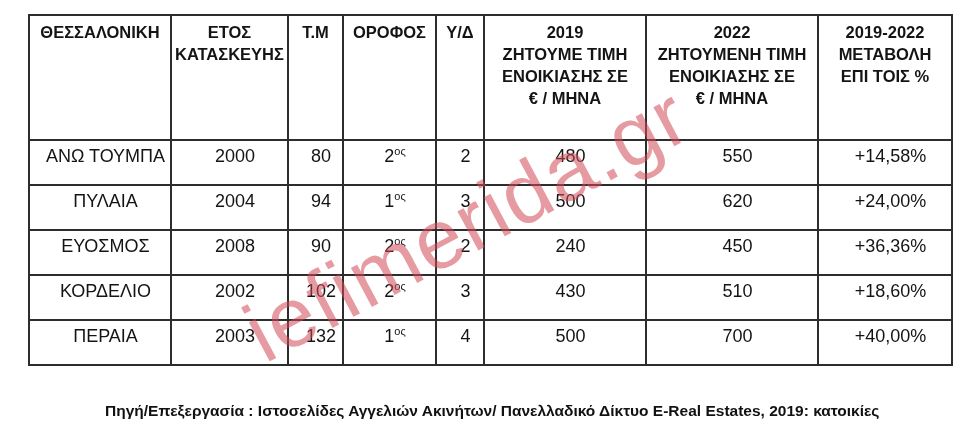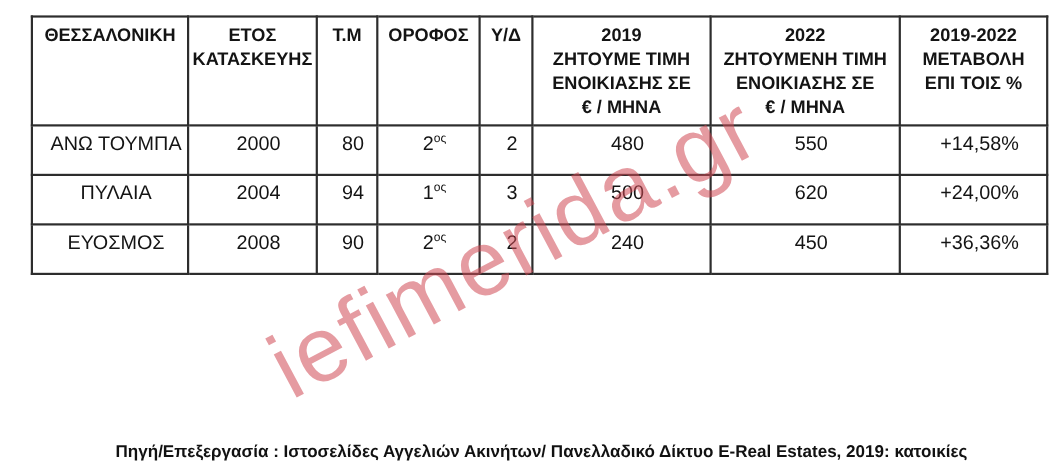--- a/index.html
+++ b/index.html
@@ -22,21 +22,21 @@
     border-collapse: collapse;
     table-layout: fixed;
     color: #141414;
   }
   table.rental th, table.rental td {
     border: 2px solid #2d2d2d;
     text-align: center;
     vertical-align: top;
     overflow: hidden;
   }
-  table.rental thead tr { height: 99px; }
+  table.rental thead tr { height: 125px; }
   table.rental th {
     font-size: 16.5px;
     font-weight: bold;
     line-height: 22px;
     padding-top: 5px;
   }
   table.rental tbody tr { height: 45px; }
   table.rental td {
     font-size: 18px;
     font-weight: normal;
@@ -130,20 +130,40 @@
         <tr>
           <td>ΕΥΟΣΜΟΣ</td>
           <td>2008</td>
           <td>90</td>
           <td>2<sup>ος</sup></td>
           <td>2</td>
           <td>240</td>
           <td>450</td>
           <td>+36,36%</td>
         </tr>
+        <tr>
+          <td>ΚΟΡΔΕΛΙΟ</td>
+          <td>2002</td>
+          <td>102</td>
+          <td>2<sup>ος</sup></td>
+          <td>3</td>
+          <td>430</td>
+          <td>510</td>
+          <td>+18,60%</td>
+        </tr>
+        <tr>
+          <td>ΠΕΡΑΙΑ</td>
+          <td>2003</td>
+          <td>132</td>
+          <td>1<sup>ος</sup></td>
+          <td>4</td>
+          <td>500</td>
+          <td>700</td>
+          <td>+40,00%</td>
+        </tr>
       </tbody>
   </table>
 
   <div class="watermark">iefimerida.gr</div>
 
   <div class="footnote" id="source-note">
       <div class="fn-line">Πηγή/Επεξεργασία : Ιστοσελίδες Αγγελιών Ακινήτων/ Πανελλαδικό Δίκτυο E-Real Estates, 2019: κατοικίες</div>
     </div>
 
 </div>

